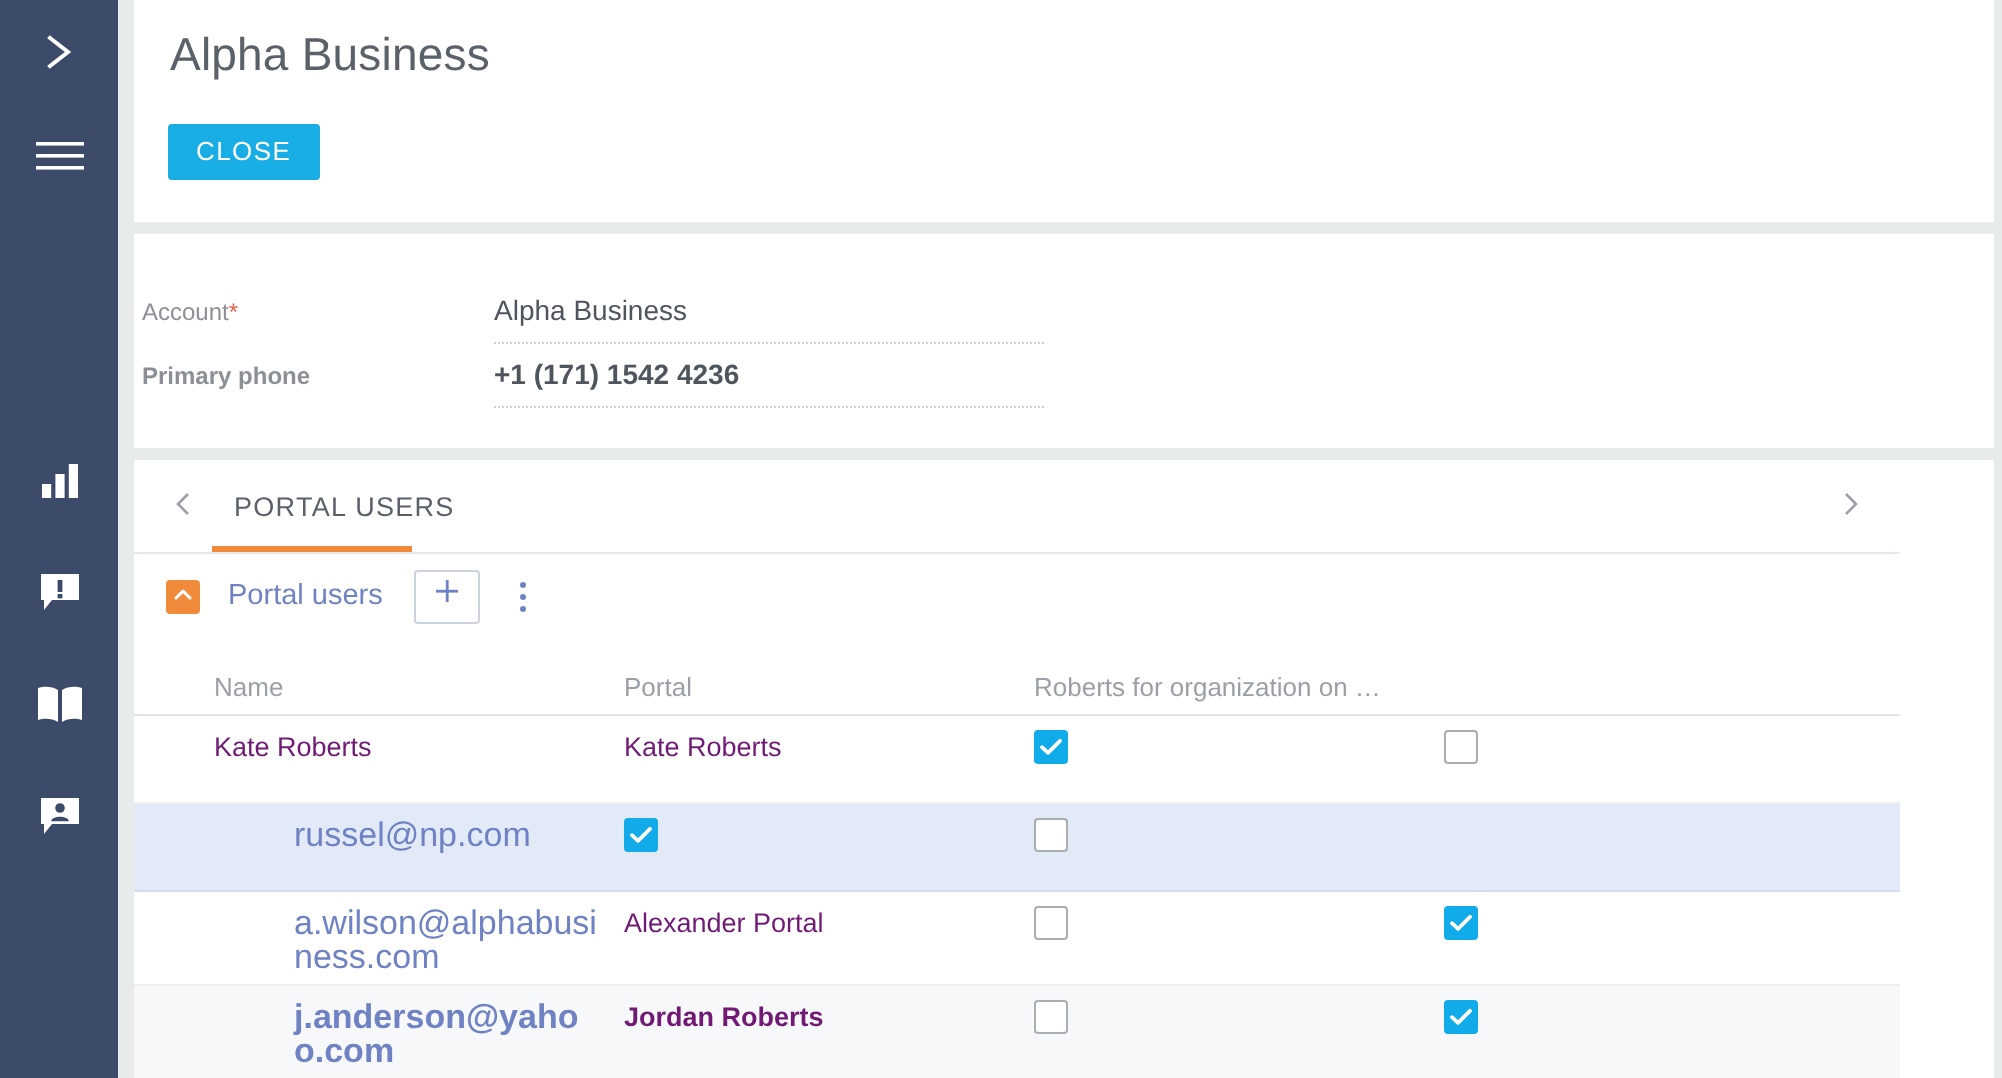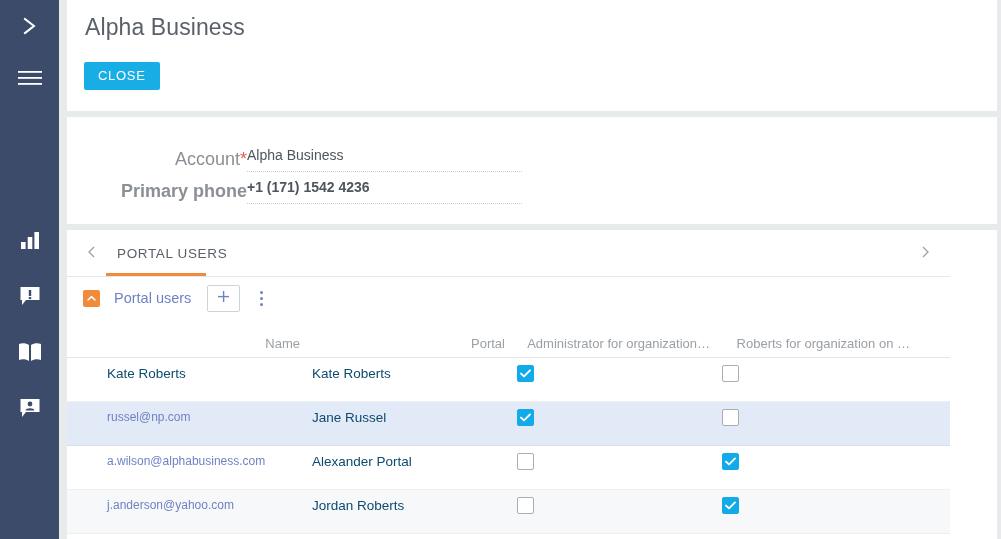--- a/index.html
+++ b/index.html
@@ -93,23 +93,23 @@
     background: #18aee5; color: #ffffff;
     border: none; border-radius: 2px;
     font-family: "Liberation Sans", sans-serif;
     font-size: 13px; letter-spacing: 0.7px;
     cursor: pointer; line-height: 28px;
   }
 
   
   .field-row { position: absolute; left: 0; width: 100%; height: 32px; }
   .field-label {
-    position: absolute; width: 160px; text-align: right;
-    font-size: 18px; color: #8b9096;
-    top: 4px; left: 20px;
+    position: absolute; width: 160px; 
+    font-size: 12px; color: #8b9096;
+    top: 4px; left: 4px;
   }
   .field-label .req { color: #e8614d; }
   .field-value {
     position: absolute; left: 180px; width: 275px;
     font-size: 14px; color: #4e555d;
     top: 2px;
     border-bottom: 1px dotted #c9ced3;
     padding-bottom: 8px;
   }
   #field-account { top: 28px; }
@@ -184,37 +184,37 @@
     position: relative;
     display: flex; align-items: flex-start;
     border-bottom: 1px solid #edeff1;
   }
   #grid-head {
     height: 27px; align-items: center;
     border-bottom: 1px solid #e2e5e8;
   }
   #grid-head .cell {
     font-size: 13px; color: #9aa0a6; white-space: nowrap;
-    overflow: hidden; text-overflow: ellipsis; text-align: right;
+    overflow: hidden; text-overflow: ellipsis;
   }
   .grid-body-row { min-height: 31px; padding-top: 7px; padding-bottom: 5px; }
-  .grid-body-row.alt { background: #f7f8f9; }
+  .grid-body-row.alt { background: #f7f8f9; font-weight: bold; }
   .grid-body-row.selected { background: #e3eaf7; }
   .grid-body-row.selected-end { border-bottom: 1px solid #d5def0; }
 
   .cell { box-sizing: border-box; padding-right: 12px; }
   .c-name    { width: 205px; margin-left: 40px; }
   .c-contact { width: 205px; }
   .c-admin   { width: 205px; }
   .c-manager { width: 200px; }
 
-  .cell-text { font-size: 13.5px; color: #0c4a6e; line-height: 17px; }
+  .cell-text { font-size: 13.5px; color: #701a75; line-height: 17px; }
   .cell-link {
-    font-size: 12px; color: #6f82c4; line-height: 17px;
-    word-break: break-all; cursor: pointer;
+    font-size: 17px; color: #6f82c4; line-height: 17px;
+    word-break: break-all; cursor: pointer; margin-left: 40px;
   }
 
   .chk {
     width: 17px; height: 17px; box-sizing: border-box;
     border-radius: 2px; cursor: pointer;
     display: flex; align-items: center; justify-content: center;
     margin-top: 0px;
   }
   .chk.off { background: #ffffff; border: 1.6px solid #a9aeb3; }
   .chk.on  { background: #12abe9; border: 1.6px solid #12abe9; }
@@ -372,21 +372,20 @@
             <i></i>
         </span>
       </div>
     </div>
 
     <div id="grid">
 
       <div class="grid-row" id="grid-head">
         <div class="cell c-name">Name</div>
         <div class="cell c-contact">Portal</div>
-        <div class="cell c-admin">Administrator for organization…</div>
         <div class="cell c-manager">Roberts for organization on …</div>
       </div>
 
       <div class="grid-row grid-body-row">
         <div class="cell c-name">
           <div class="cell-text">Kate Roberts</div>
         </div>
         <div class="cell c-contact">
           <div class="cell-text">Kate Roberts</div>
         </div>
@@ -401,23 +400,20 @@
           <div class="chk off">
             
           </div>
         </div>
       </div>
 
       <div class="grid-row grid-body-row selected selected-end">
         <div class="cell c-name">
           <div class="cell-link">russel@np.com</div>
         </div>
-        <div class="cell c-contact">
-          <div class="cell-text">Jane Russel</div>
-        </div>
         <div class="cell c-admin">
           <div class="chk on">
             <svg width="11" height="9" viewBox="0 0 11 9" aria-hidden="true">
               <polyline points="1,4.6 4,7.4 10,1.4" fill="none" stroke="#ffffff" stroke-width="1.9" stroke-linecap="round" stroke-linejoin="round"></polyline>
             </svg>
           </div>
         </div>
         <div class="cell c-manager">
           <div class="chk off">
             

